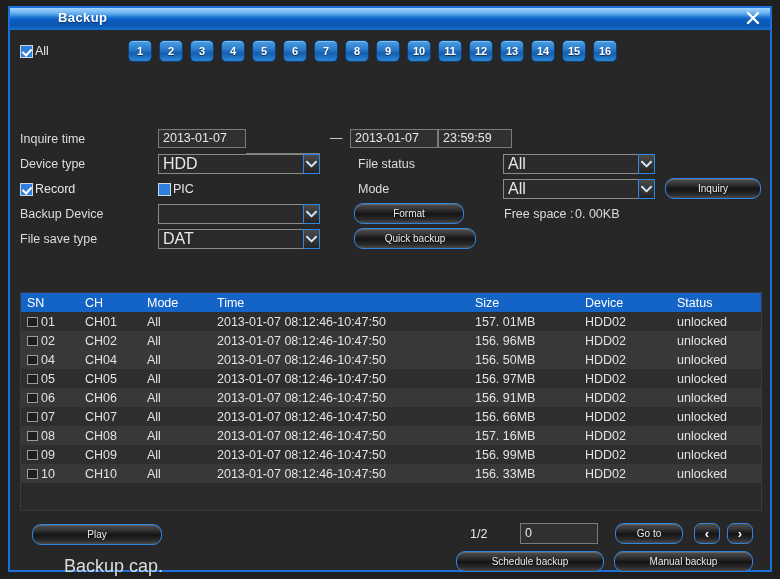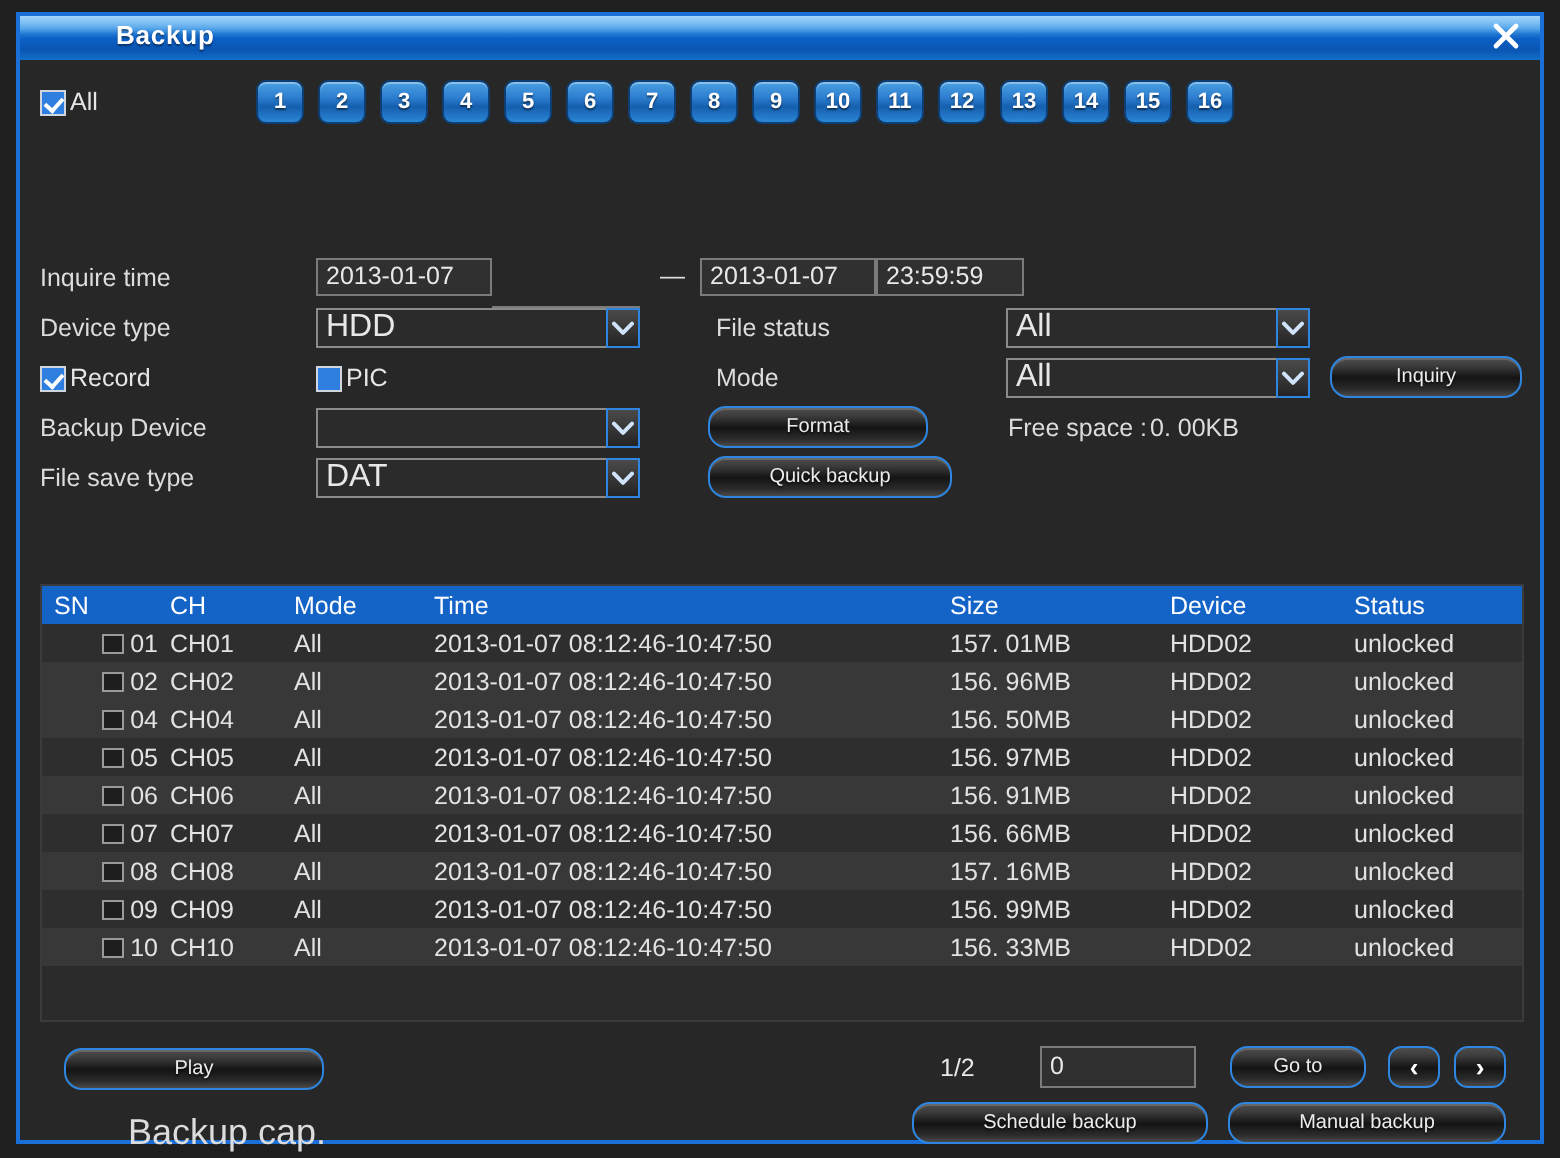--- a/index.html
+++ b/index.html
@@ -259,21 +259,21 @@
   table.grid td {
     font-size: 12.5px;
     color: #e2e2e2;
     height: 19px;
     padding: 0 0 0 6px;
     white-space: nowrap;
     overflow: hidden;
   }
   table.grid tr.odd td { background: #2e2e2e; }
   table.grid tr.even td { background: #383838; }
-  td.sn-cell { padding-left: 4px; text-align: right; }
+  td.sn-cell { padding-left: 4px; }
   .rowcb {
     display: inline-block;
     width: 11px;
     height: 10px;
     box-sizing: border-box;
     background: #1e1e1e;
     border: 1px solid #9a9a9a;
     vertical-align: -1px;
     margin-right: 3px;
     cursor: pointer;

